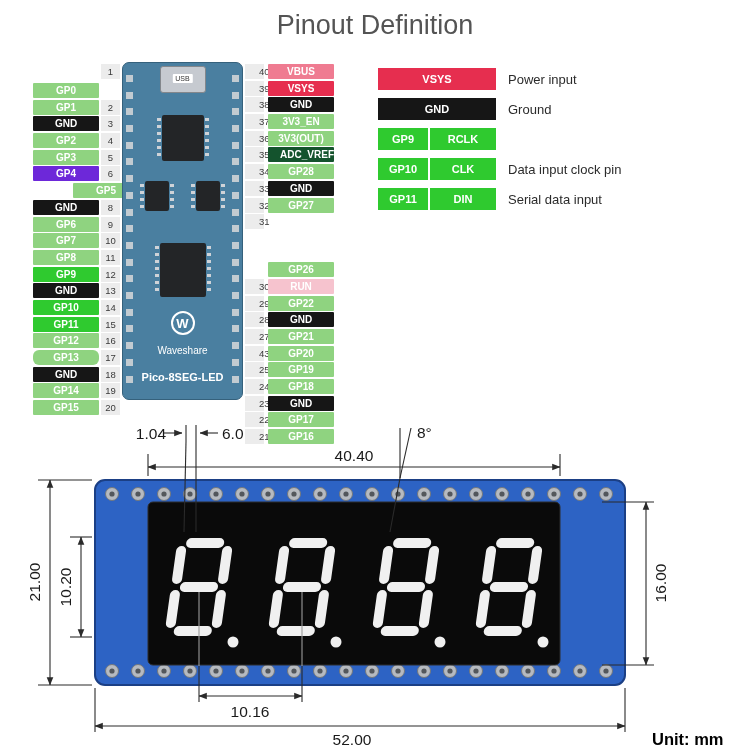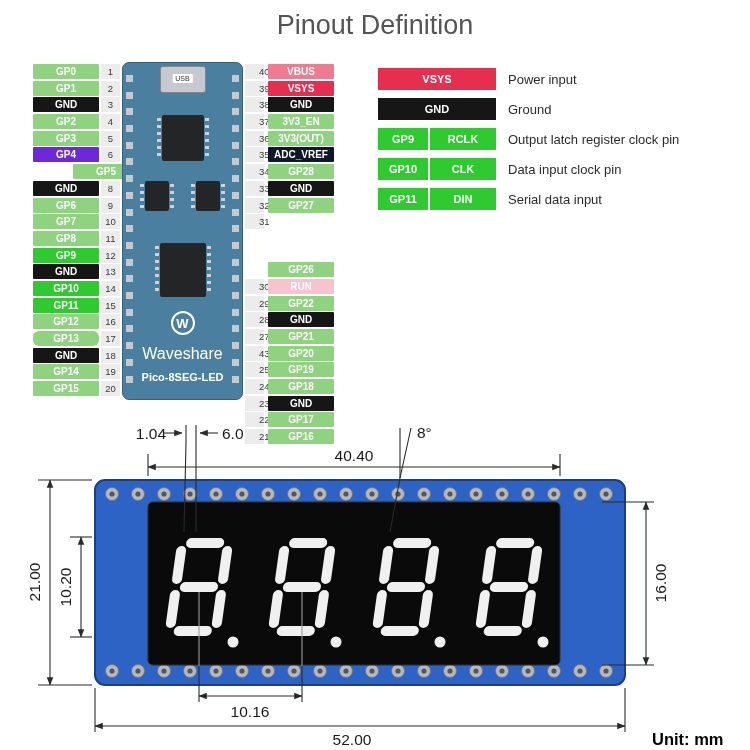--- a/index.html
+++ b/index.html
@@ -61,21 +61,21 @@
   .chip::after  { right: -5px; }
   .chip-a { top: 52px;  left: 50%; transform: translateX(-50%); width: 42px; height: 46px; }
   .chip-b { top: 118px; left: 22px;  width: 24px; height: 30px; }
   .chip-c { top: 118px; right: 22px; width: 24px; height: 30px; }
   .chip-d { top: 180px; left: 50%; transform: translateX(-50%); width: 46px; height: 54px; }
   .logo-circle {
     position: absolute; top: 248px; left: 50%; transform: translateX(-50%);
     width: 24px; height: 24px; border: 2px solid #fff; border-radius: 50%;
     color: #fff; font-size: 13px; font-weight: bold; text-align: center; line-height: 21px;
   }
-  .brand { position: absolute; top: 282px; width: 100%; text-align: center; color: #fff; font-size: 16px; }
+  .brand { position: absolute; top: 282px; width: 100%; text-align: center; color: #fff; font-size: 10px; }
   .model { position: absolute; top: 308px; width: 100%; text-align: center; color: #fff; font-size: 11px; font-weight: bold; }
 
   
   .legend { position: absolute; top: 68px; left: 378px; }
   .legend-row { display: flex; align-items: center; height: 22px; margin-bottom: 8px; }
   .legend-chips { display: flex; width: 118px; height: 22px; gap: 2px; }
   .legend-chip {
     flex: 1; color: #fff; font-size: 11px; font-weight: bold;
     text-align: center; line-height: 22px;
   }
@@ -89,21 +89,21 @@
   .dim  { stroke: #2a2a2a; stroke-width: 1.1; fill: none; }
   .dim-light { stroke: #9c9c9c; stroke-width: 1.1; fill: none; }
 </style>
 </head>
 <body>
 
 <div class="page-title">Pinout Definition</div>
 
 <div class="pin-col left">
     <div class="pin-row left">
-      <div class="pin-label" style="background: rgb(143, 211, 128);">GP0</div>
+      <div class="pin-label" style="background: rgb(143, 211, 128); margin-top: 19px;">GP0</div>
       <div class="pin-num">1</div>
     </div>
     <div class="pin-row left">
       <div class="pin-label" style="background: rgb(143, 211, 128);">GP1</div>
       <div class="pin-num">2</div>
     </div>
     <div class="pin-row left">
       <div class="pin-label" style="background: rgb(22, 22, 22);">GND</div>
       <div class="pin-num">3</div>
     </div>
@@ -206,21 +206,21 @@
     <div class="pin-row right">
       <div class="pin-num">37</div>
       <div class="pin-label" style="background: rgb(143, 211, 128);">3V3_EN</div>
     </div>
     <div class="pin-row right">
       <div class="pin-num">36</div>
       <div class="pin-label" style="background: rgb(143, 211, 128);">3V3(OUT)</div>
     </div>
     <div class="pin-row right">
       <div class="pin-num">35</div>
-      <div class="pin-label" style="background: #0f172a;">ADC_VREF</div>
+      <div class="pin-label" style="background: #14532d; text-align: right;">ADC_VREF</div>
     </div>
     <div class="pin-row right">
       <div class="pin-num">34</div>
       <div class="pin-label" style="background: rgb(143, 211, 128);">GP28</div>
     </div>
     <div class="pin-row right">
       <div class="pin-num">33</div>
       <div class="pin-label" style="background: rgb(22, 22, 22);">GND</div>
     </div>
     <div class="pin-row right">
@@ -284,21 +284,20 @@
       <div class="legend-chips">
         <div class="legend-chip" style="background: rgb(22, 22, 22);">GND</div>
       </div>
       <div class="legend-desc">Ground</div>
     </div>
     <div class="legend-row">
       <div class="legend-chips">
         <div class="legend-chip small" style="background: rgb(47, 202, 47);">GP9</div>
         <div class="legend-chip" style="background: rgb(47, 202, 47);">RCLK</div>
       </div>
-      <div class="legend-desc">Output latch register clock pin</div>
     </div>
     <div class="legend-row">
       <div class="legend-chips">
         <div class="legend-chip small" style="background: rgb(47, 202, 47);">GP10</div>
         <div class="legend-chip" style="background: rgb(47, 202, 47);">CLK</div>
       </div>
       <div class="legend-desc">Data input clock pin</div>
     </div>
     <div class="legend-row">
       <div class="legend-chips">

